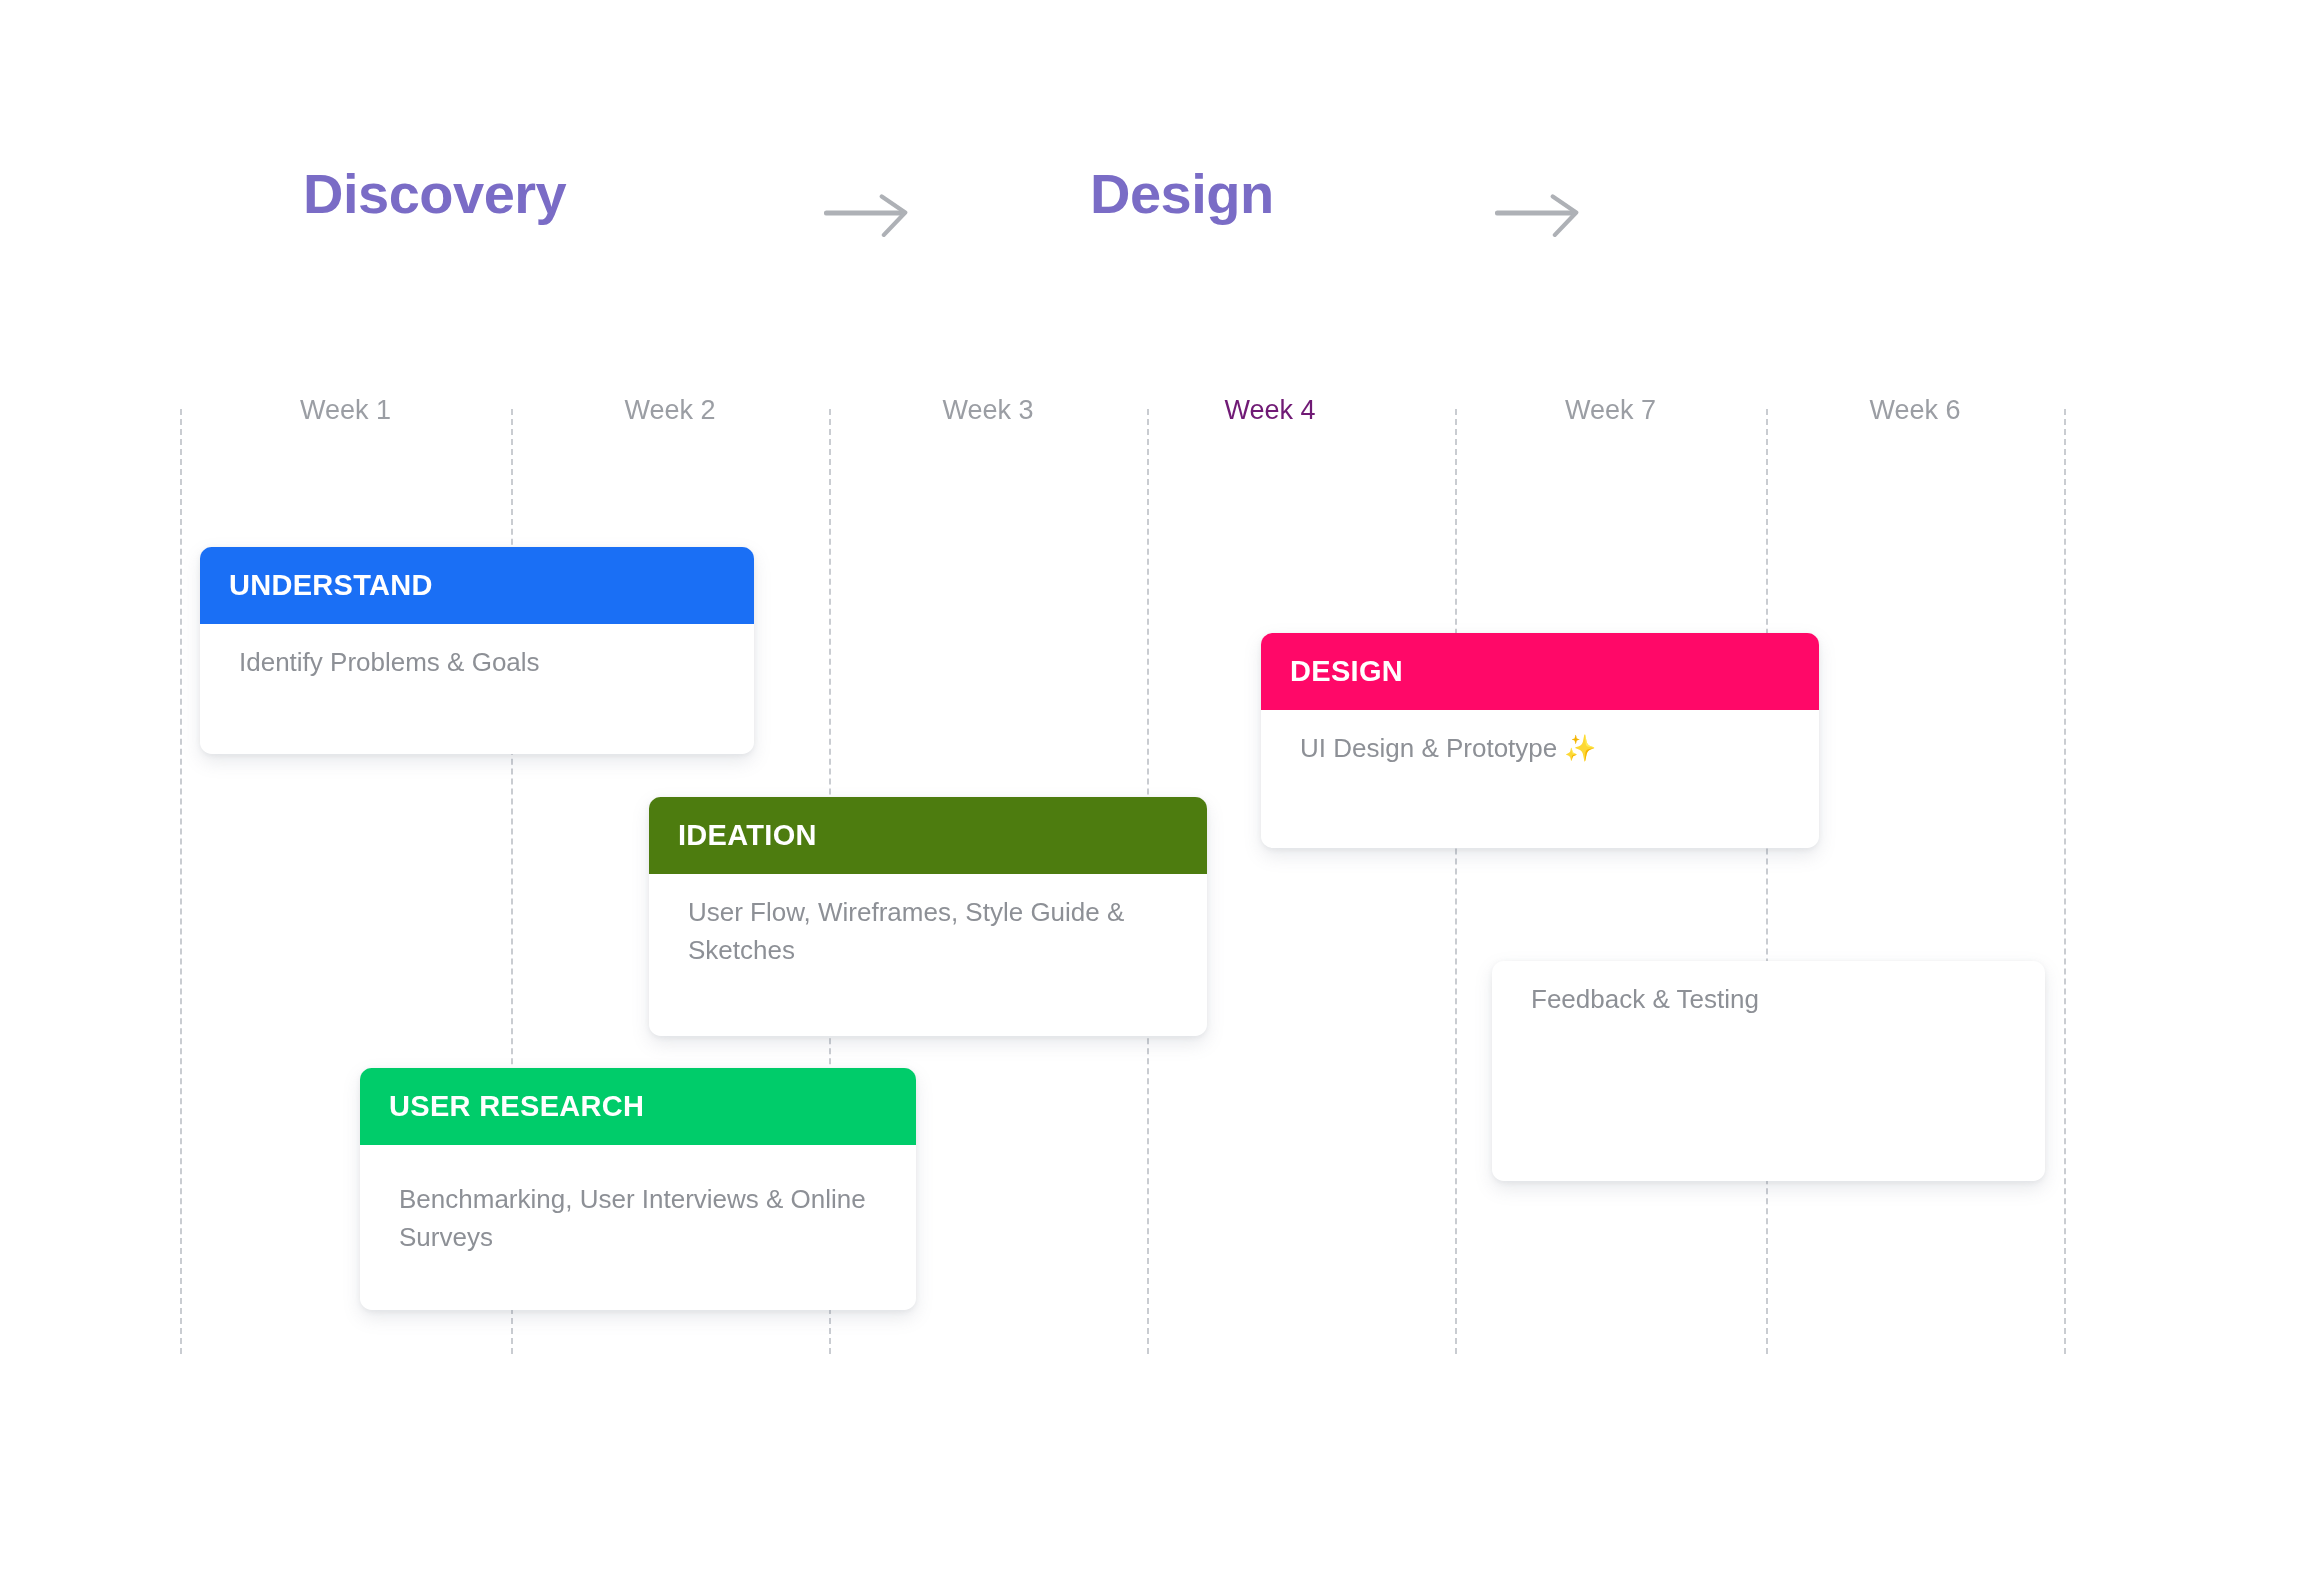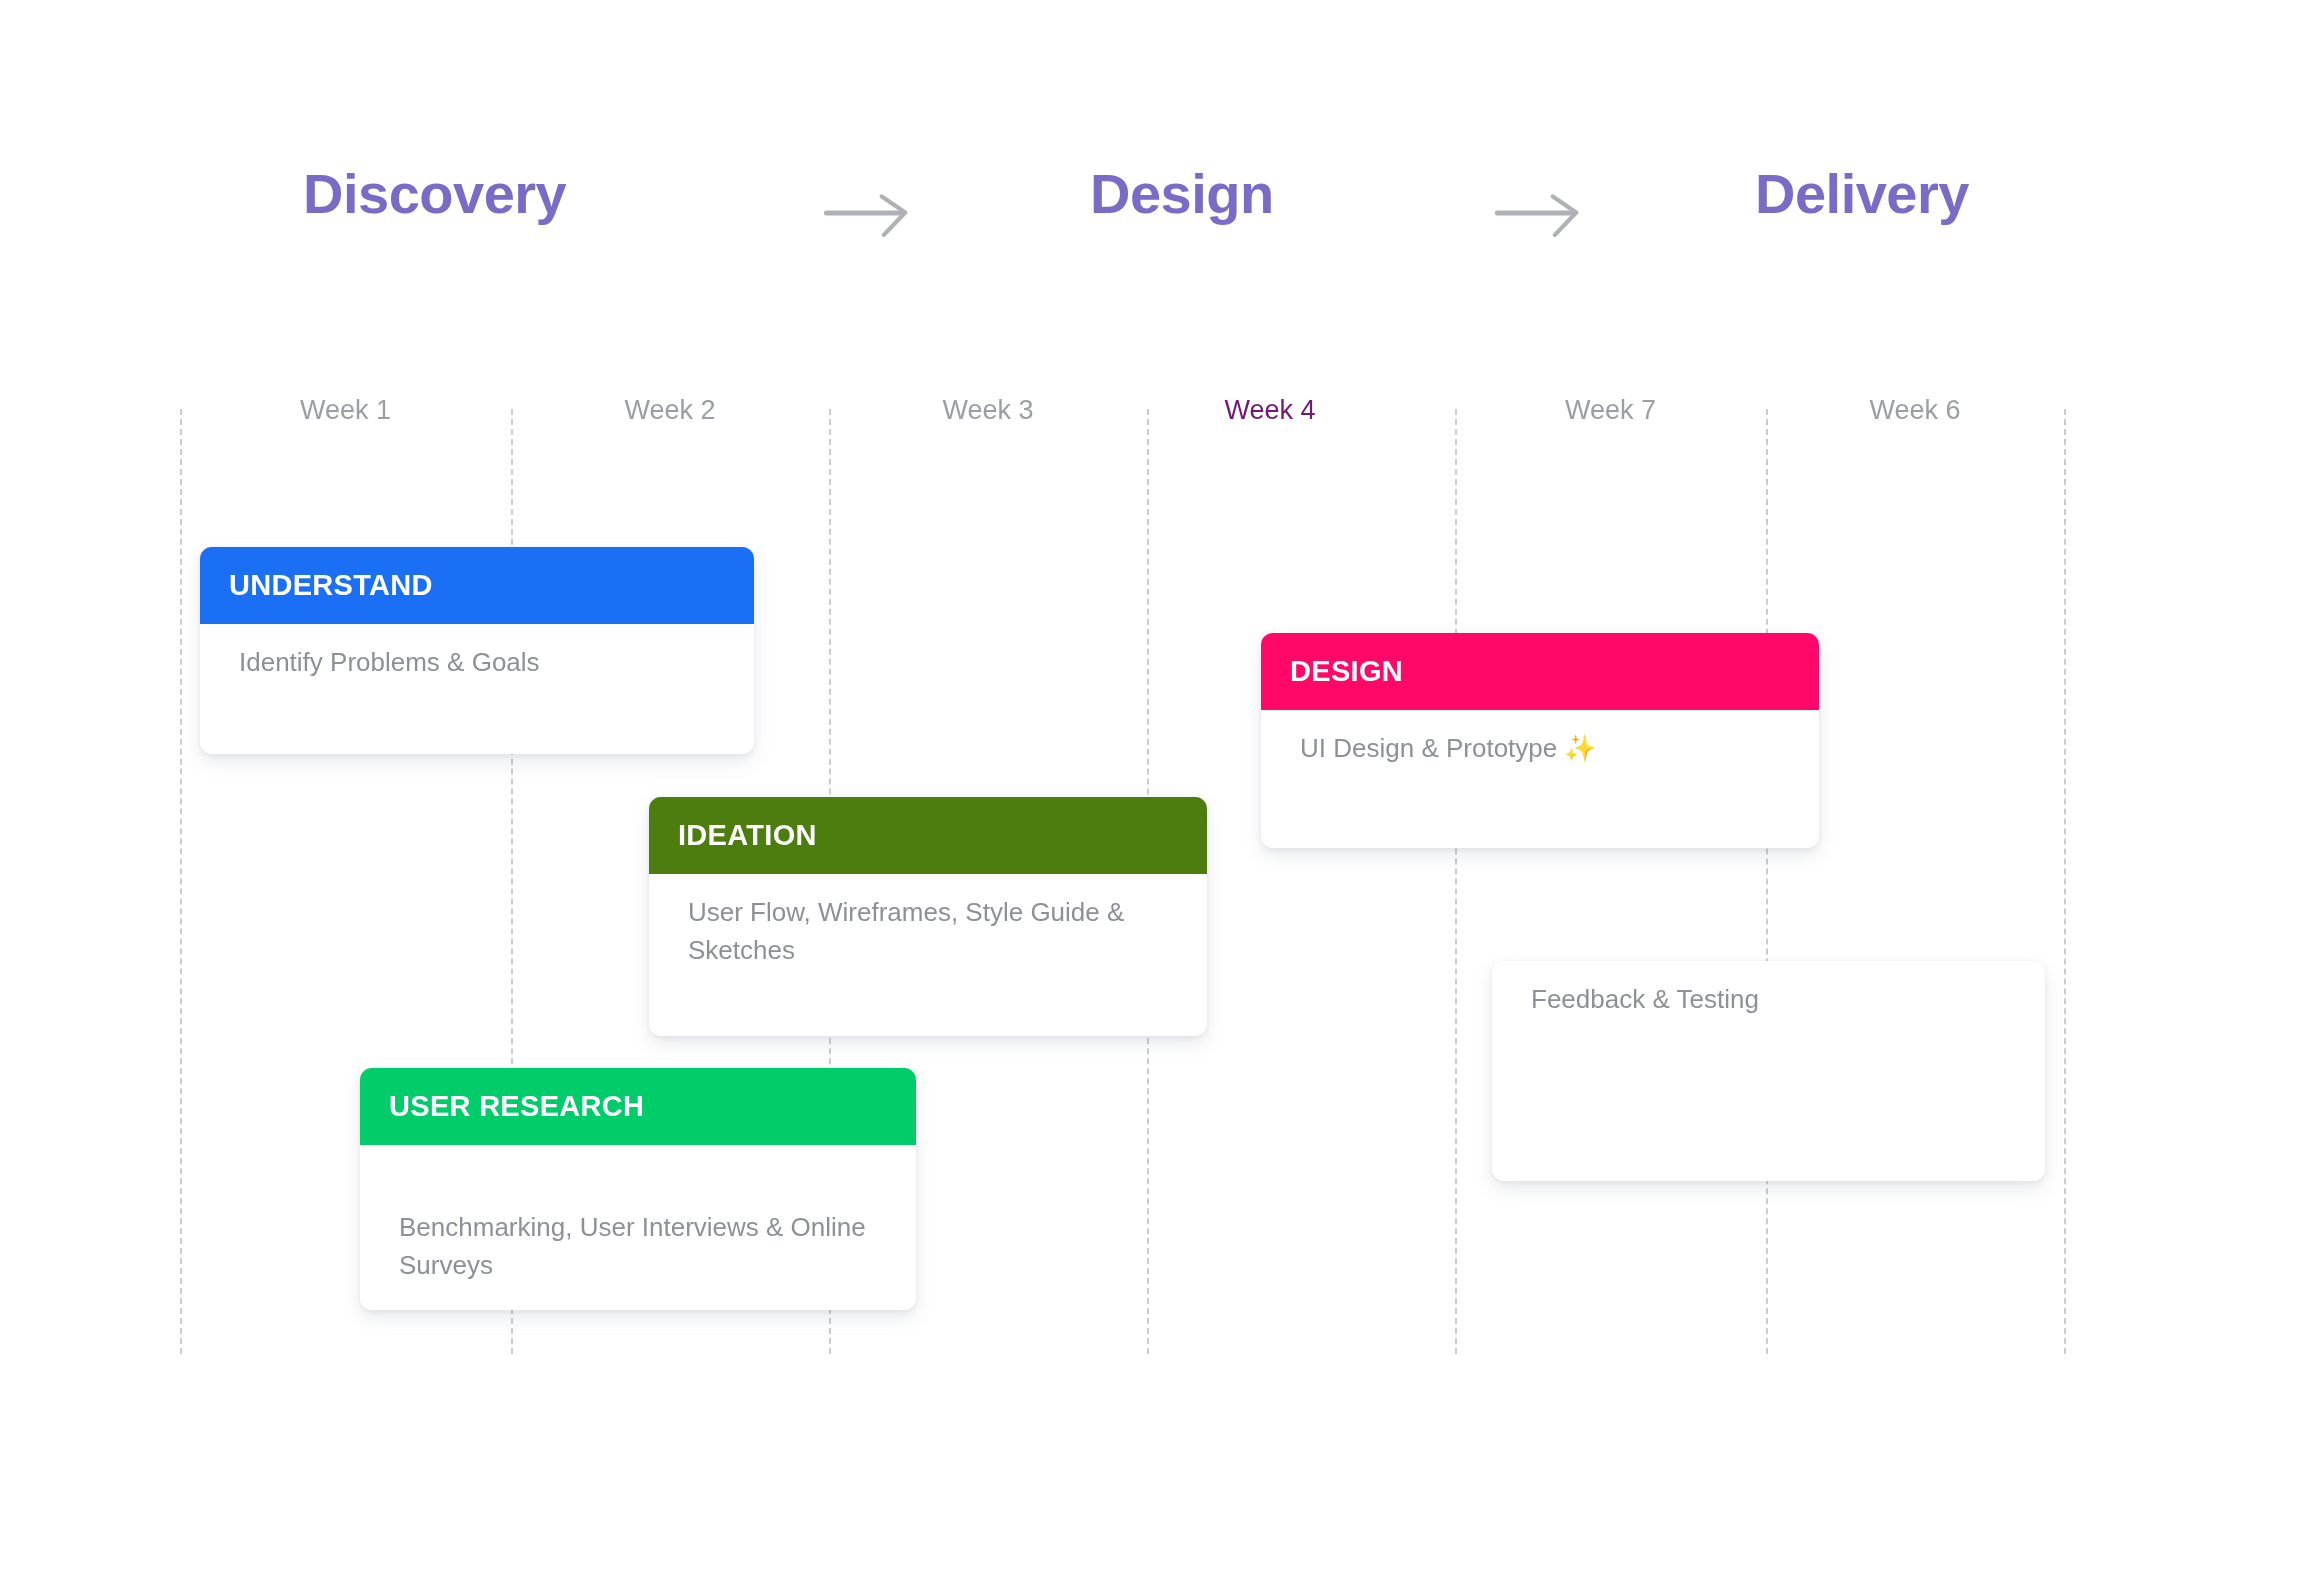--- a/index.html
+++ b/index.html
@@ -78,21 +78,20 @@
       <path d="M108 14 L152 44 L112 86" stroke="#aeb1b6" stroke-width="8" stroke-linecap="round" stroke-linejoin="round" fill="none"></path>
     </svg>
 
     <div class="phase-title" id="phase-1">Design</div>
 
     <svg class="phase-arrow" id="arrow-1" viewBox="0 0 170 90">
       <path d="M4 45 H142" stroke="#aeb1b6" stroke-width="9" stroke-linecap="round" fill="none"></path>
       <path d="M108 14 L152 44 L112 86" stroke="#aeb1b6" stroke-width="8" stroke-linecap="round" stroke-linejoin="round" fill="none"></path>
     </svg>
 
-    <div class="phase-title" id="phase-2">Delivery</div>
   </div>
 
   <div id="grid-layer">
       <div class="grid-line" style="left: 180px; top: 409px; height: 945px; border-left-color: rgb(201, 204, 209);"></div>
       <div class="grid-line" style="left: 511px; top: 409px; height: 945px; border-left-color: rgb(201, 204, 209);"></div>
       <div class="grid-line" style="left: 829px; top: 409px; height: 945px; border-left-color: rgb(201, 204, 209);"></div>
       <div class="grid-line" style="left: 1147px; top: 409px; height: 945px; border-left-color: rgb(201, 204, 209);"></div>
       <div class="grid-line" style="left: 1455px; top: 409px; height: 945px; border-left-color: rgb(201, 204, 209);"></div>
       <div class="grid-line" style="left: 1766px; top: 409px; height: 945px; border-left-color: rgb(201, 204, 209);"></div>
       <div class="grid-line" style="left: 2064px; top: 409px; height: 945px; border-left-color: rgb(201, 204, 209);"></div>
@@ -116,21 +115,21 @@
         </div>
       </div>
       <div class="card" style="left: 649px; top: 797px; width: 558px; height: 239px;">
         <div class="card-header" style="background: #4d7c0f;">
           <div class="card-title" style="color: rgb(255, 255, 255);">IDEATION</div>
         </div>
         <div class="card-body">
           <div class="card-desc" style="color: rgb(141, 144, 150);"><span>User Flow, Wireframes, Style Guide &amp; Sketches</span></div>
         </div>
       </div>
-      <div class="card" style="left: 360px; top: 1068px; width: 556px; height: 242px; gap: 28px;">
+      <div class="card" style="left: 360px; top: 1068px; width: 556px; height: 242px;">
         <div class="card-header" style="background: rgb(0, 204, 106);">
           <div class="card-title" style="color: rgb(255, 255, 255);">USER RESEARCH</div>
         </div>
         <div class="card-body">
           <div class="card-desc" style="color: rgb(141, 144, 150); margin-top: 16px;"><span>Benchmarking, User Interviews &amp; Online Surveys</span></div>
         </div>
       </div>
       <div class="card" style="left: 1261px; top: 633px; width: 558px; height: 215px;">
         <div class="card-header" style="background: rgb(255, 8, 104);">
           <div class="card-title" style="color: rgb(255, 255, 255);">DESIGN</div>

